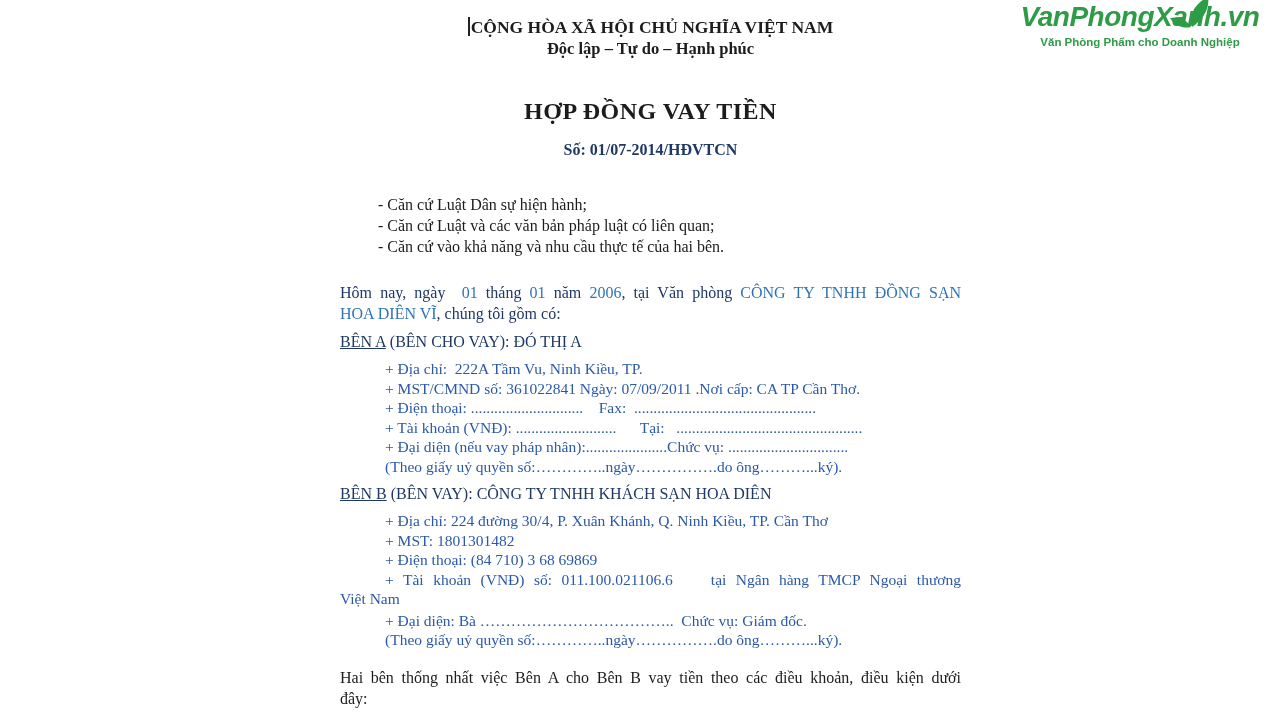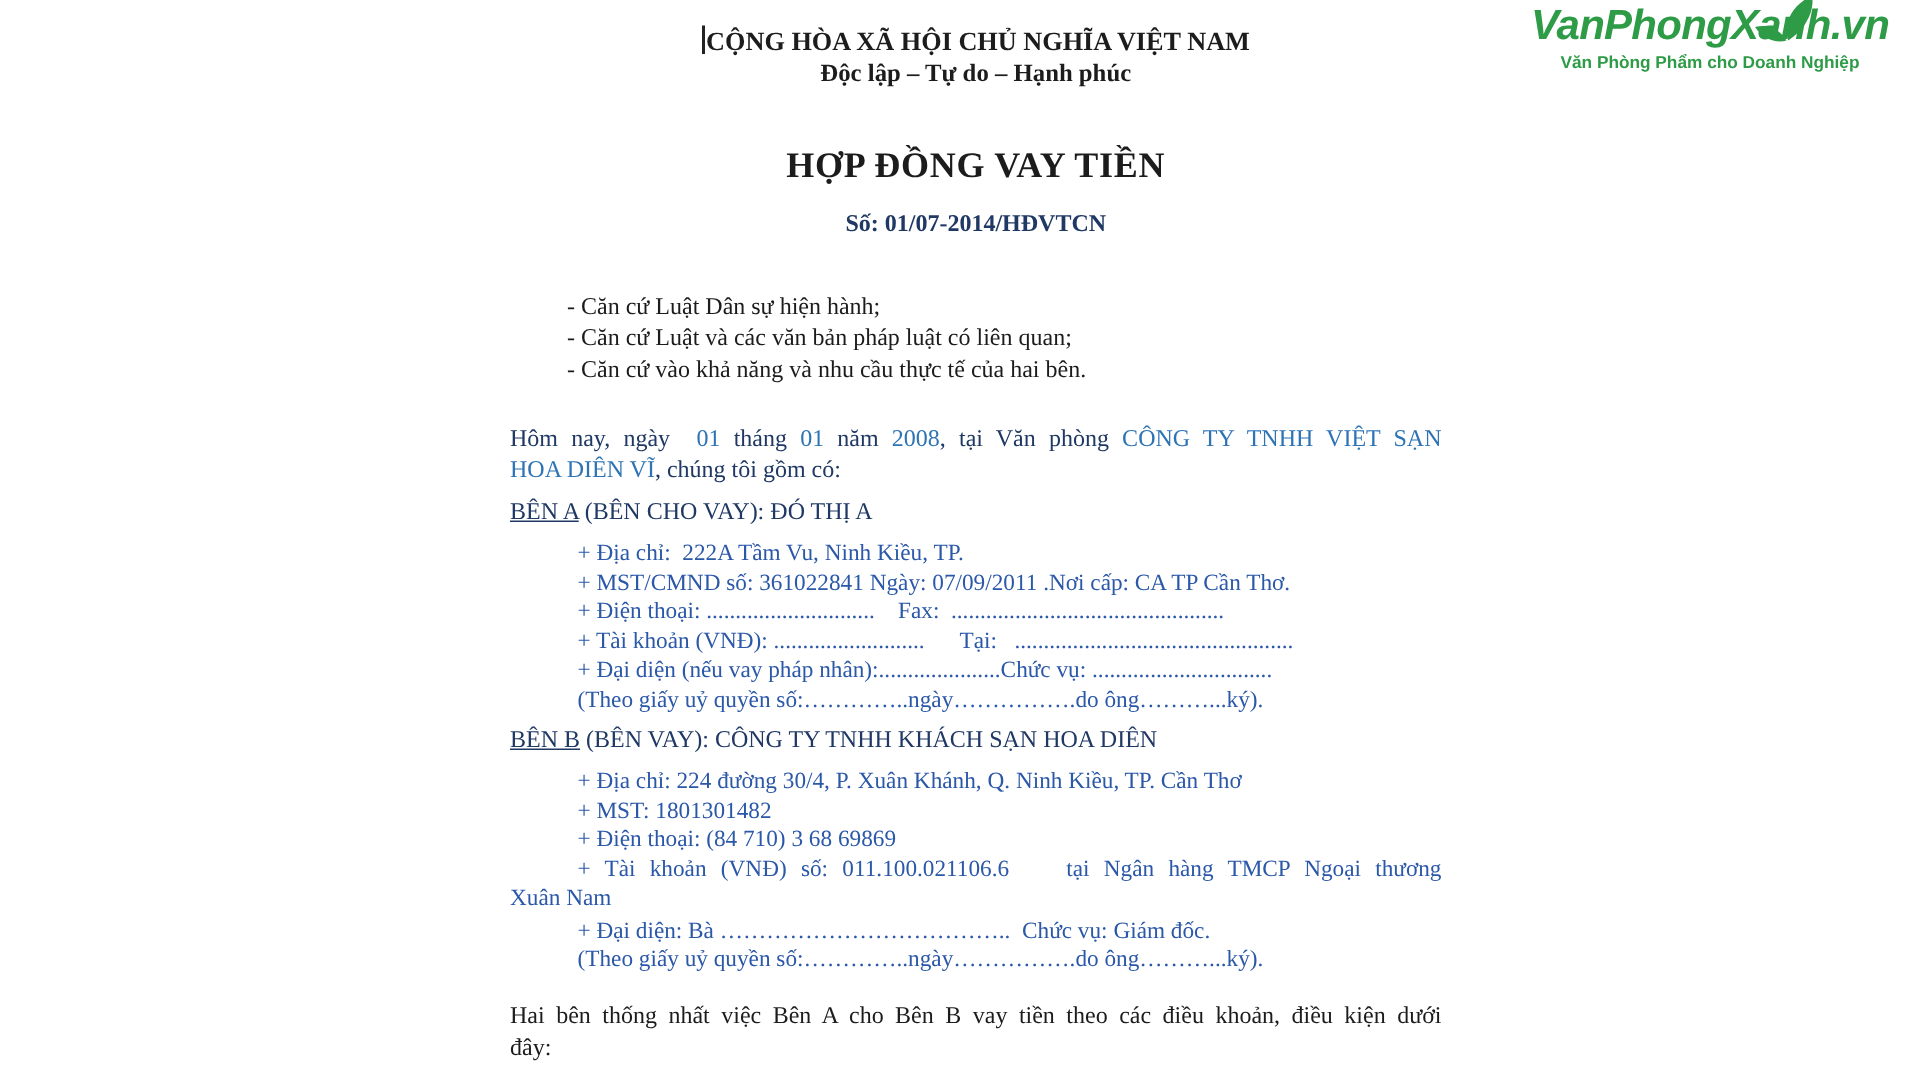--- a/index.html
+++ b/index.html
@@ -74,41 +74,41 @@
     <div class="main-title">HỢP ĐỒNG VAY TIỀN</div>
     <div class="doc-no">Số: 01/07-2014/HĐVTCN</div>
 
     <div class="preamble">
       <div>- Căn cứ Luật Dân sự hiện hành;</div>
       <div>- Căn cứ Luật và các văn bản pháp luật có liên quan;</div>
       <div>- Căn cứ vào khả năng và nhu cầu thực tế của hai bên.</div>
     </div>
 
     <div class="opening">
-      <div class="jline"><span class="navy">Hôm nay, ngày&nbsp; </span><span class="accent">01</span><span class="navy"> tháng </span><span class="accent">01</span><span class="navy"> năm </span><span class="accent">2008</span><span class="navy">, tại Văn phòng </span><span class="accent">CÔNG TY TNHH VIỆT SẠN</span></div>
+      <div class="jline"><span class="navy">Hôm nay, ngày&nbsp; </span><span class="accent">01</span><span class="navy"> tháng </span><span class="accent">01</span><span class="navy"> năm </span><span class="accent">2006</span><span class="navy">, tại Văn phòng </span><span class="accent">CÔNG TY TNHH ĐỒNG SẠN</span></div>
       <div><span class="accent">HOA DIÊN VĨ</span><span class="navy">, chúng tôi gồm có:</span></div>
     </div>
 
     <div class="party-head"><span class="u">BÊN A</span><span> (BÊN CHO VAY): </span><span>ĐÓ THỊ A</span></div>
     <div class="plines">
       <div class="pline">+ Địa chỉ:&nbsp; 222A Tầm Vu, Ninh Kiều, TP.</div>
       <div class="pline">+ MST/CMND số: 361022841 Ngày: 07/09/2011 .Nơi cấp: CA TP Cần Thơ.</div>
       <div class="pline">+ Điện thoại: .............................&nbsp;&nbsp;&nbsp;&nbsp;Fax:&nbsp;&nbsp;...............................................</div>
       <div class="pline">+ Tài khoản (VNĐ): ..........................&nbsp;&nbsp;&nbsp;&nbsp;&nbsp;&nbsp;Tại:&nbsp;&nbsp;&nbsp;................................................</div>
       <div class="pline">+ Đại diện (nếu vay pháp nhân):.....................Chức vụ: ...............................</div>
       <div class="pline">(Theo giấy uỷ quyền số:…………..ngày…………….do ông………...ký).</div>
     </div>
 
     <div class="party-head"><span class="u">BÊN B</span><span> (BÊN VAY): </span><span>CÔNG TY TNHH KHÁCH SẠN HOA DIÊN</span></div>
     <div class="plines">
       <div class="pline">+ Địa chỉ: 224 đường 30/4, P. Xuân Khánh, Q. Ninh Kiều, TP. Cần Thơ</div>
       <div class="pline">+ MST: 1801301482</div>
       <div class="pline">+ Điện thoại: (84 710) 3 68 69869</div>
       <div class="pline stretch">+ Tài khoản (VNĐ) số: 011.100.021106.6&nbsp;&nbsp;&nbsp;&nbsp;tại Ngân hàng TMCP Ngoại thương</div>
-      <div class="pline noindent">Xuân Nam</div>
+      <div class="pline noindent">Việt Nam</div>
       <div class="pline gap-top">+ Đại diện: Bà ………………………………..&nbsp;&nbsp;Chức vụ: Giám đốc.</div>
       <div class="pline">(Theo giấy uỷ quyền số:…………..ngày…………….do ông………...ký).</div>
     </div>
 
     <div class="closing">
       <div class="jline">Hai bên thống nhất việc Bên A cho Bên B vay tiền theo các điều khoản, điều kiện dưới</div>
       <div>đây:</div>
     </div>
 
   </div>

